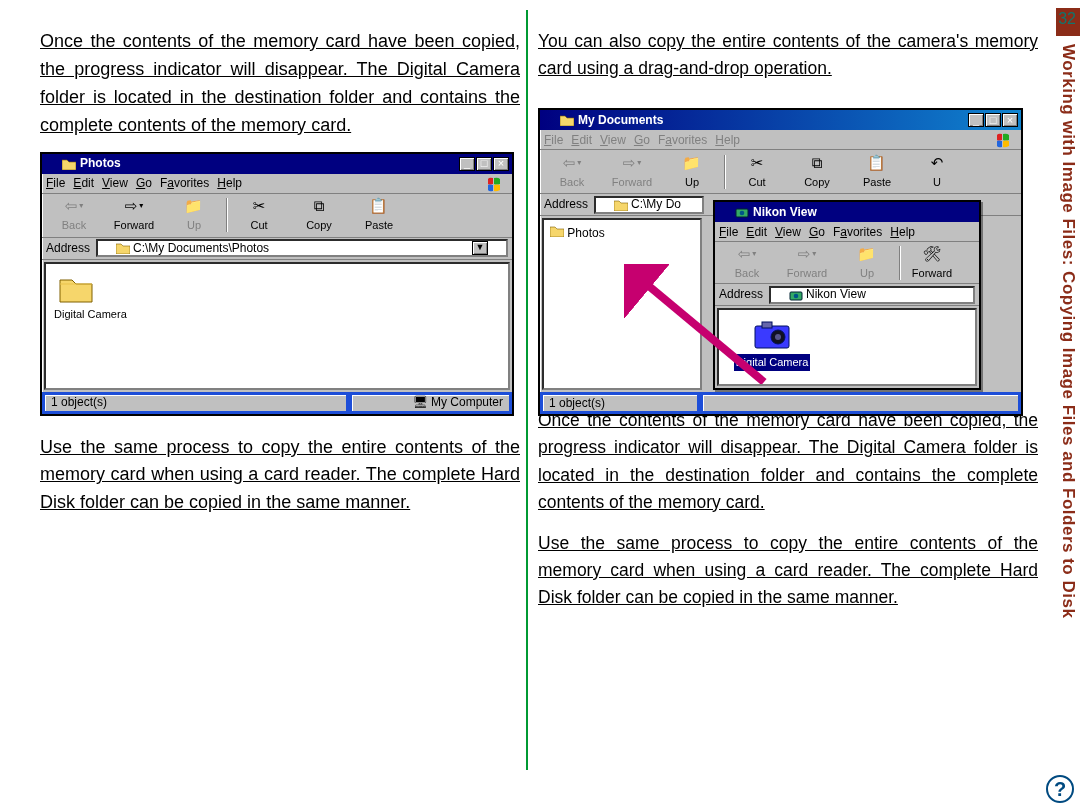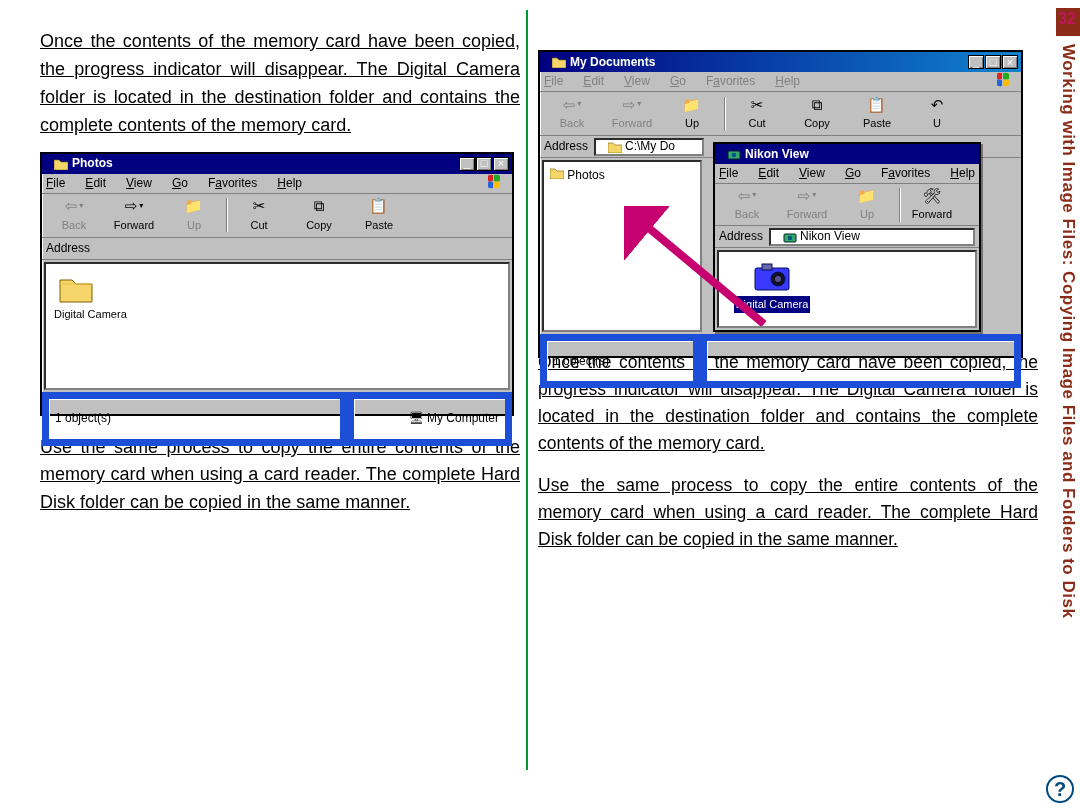--- a/index.html
+++ b/index.html
@@ -11,51 +11,51 @@
   .colR { left:538px; width:500px; }
   .colR p { margin-bottom:14px; font-size:17.5px; }
   .colL p { margin-bottom:12px; }
   .just { text-align:justify;text-decoration:underline; }
 
   
   .vline { position:absolute; left:526px; top:10px; width:2px; height:760px; background:#009933; }
 
   
   .tab { position:absolute; right:0; top:8px; width:24px; height:28px; background:#8b2c18; }
-  .pagenum { position:absolute; right:4px; top:10px; color:#be185d; font-size:16px; font-weight:bold; }
+  .pagenum { position:absolute; right:4px; top:10px; color:#0f766e; font-size:16px; font-weight:normal; }
   .sidetext { position:absolute; right:2px; top:44px; writing-mode:vertical-rl; text-orientation:mixed; color:#8b2c18; font-weight:bold; font-size:17px; letter-spacing:0.5px; }
   .help-icon { position:absolute; right:6px; bottom:6px; width:28px; height:28px; border:2px solid #004a80; border-radius:50%; display:flex; align-items:center; justify-content:center; color:#004a80; font-weight:bold; font-size:20px; background:#fff; }
 
   
   .win95 { position:relative; background:#c0c0c0; border:2px solid #000; box-shadow:inset 1px 1px 0 #fff; font-family:"Tahoma","MS Sans Serif",Arial,sans-serif; font-size:12px; color:#000; margin:12px 0 18px 0; }
-  .titlebar { height:20px; background:#000080; color:#fff; display:flex; align-items:center; padding:0 3px 0 12px; }
+  .titlebar { height:20px; background:#000080; color:#fff; display:flex; align-items:center; padding:0 3px 0 20px; }
   .titlebar.grad { background:linear-gradient(90deg,#000080,#1084d0); }
   .title-icon { width:14px; height:14px; margin-right:4px; display:flex; align-items:center; justify-content:center; }
   .title-icon svg { display:block; }
   .title-text { font-weight:bold; font-size:12px; flex:1; }
   .winbtns { display:flex; gap:1px; }
   .winbtn { width:16px; height:14px; background:#c0c0c0; border:1px solid #000; box-shadow:inset 1px 1px 0 #fff, inset -1px -1px 0 #808080; display:flex; align-items:center; justify-content:center; font-size:11px; line-height:1; }
-  .menubar { display:flex; align-items:flex-start; height:20px; padding:0 4px; gap:20px; border-bottom:1px solid #808080; }
+  .menubar { display:flex; align-items:flex-end; height:20px; padding:0 4px; gap:8px; border-bottom:1px solid #808080; }
   .menubar .m { font-size:12px; }
   .menubar .m u { text-decoration:underline; }
   .winlogo { margin-left:auto; width:22px; height:16px; }
   .winlogo svg { display:block; }
   .toolbar { display:flex; align-items:center; height:44px; border-bottom:1px solid #808080; padding:0 2px; }
   .tool { width:60px; display:flex; flex-direction:column; align-items:center; justify-content:center; font-size:11px; gap:1px; }
   .tool.dim { color:#808080; }
   .tool .glyph { height:20px; display:flex; align-items:center; justify-content:center; font-size:15px; }
   .sep { width:1px; height:34px; background:#808080; margin:0 2px; box-shadow:1px 0 0 #fff; }
   .drop { font-size:8px; margin-left:2px; }
   .addr { display:flex; align-items:center; height:22px; padding:0 4px; border-bottom:1px solid #808080; gap:6px; }
   .addr-label { font-size:12px; }
-  .addr-field { flex:1; height:18px; background:#fff; border:2px inset #808080; display:flex; align-items:center; padding:0 12px; gap:3px; font-size:12px; position:relative; }
+  .addr-field { flex:1; height:18px; background:#fff; border:2px inset #808080; display:flex; align-items:center; padding:0 18px; gap:3px; font-size:12px; position:relative; }
   .addr-field .dd { margin-left:auto; width:16px; height:14px; background:#c0c0c0; border:1px solid #000; box-shadow:inset 1px 1px 0 #fff, inset -1px -1px 0 #808080; display:flex; align-items:center; justify-content:center; font-size:9px; }
   .content { height:128px; background:#fff; border:2px inset #808080; margin:2px; overflow:hidden; position:relative; }
   .status { height:22px; display:flex; align-items:stretch; }
-  .status .pane { border:7px solid #1d4ed8; box-shadow:inset 1px 1px 0 #fff; padding:20px 6px; font-size:12px; display:flex; align-items:center; gap:3px; }
+  .status .pane { border:3px solid #1d4ed8; box-shadow:inset 1px 1px 0 #fff; padding:6px 6px; font-size:12px; display:flex; align-items:center; gap:3px; }
   .status .pane.g { flex:2; }
   .status .pane.r { flex:1; justify-content:flex-end; }
 
   .folder-icon { width:36px; height:30px; position:relative; display:block; margin:10px 0 2px 12px; }
   .folder-icon svg { display:block; }
   .icon-label { font-size:11px; color:#000; margin-left:8px; }
 
   
   .composite { position:relative; width:485px; height:295px; margin:10px 0 16px 0; }
   .winMyDocs { position:absolute; left:0; top:0; width:485px; }
@@ -140,20 +140,29 @@
             <span class="glyph">⧉</span>
             <span>Copy</span>
           </div>
         <div class="tool">
             <span class="glyph">📋</span>
             <span>Paste</span>
           </div>
       </div>
       <div class="addr">
         <span class="addr-label">Address</span>
+        <div class="addr-field">
+          <span class="mini-ic">
+              <svg width="14" height="12">
+                <path d="M0 2h5l2 2h7v8H0z" fill="#f6d66b" stroke="#806000" stroke-width="0.6"></path>
+              </svg>
+            </span>
+          <span>C:\My Documents\Photos</span>
+          <span class="dd">▼</span>
+        </div>
       </div>
       <div class="content">
         <div>
           <span class="folder-icon">
             <svg width="36" height="30">
                 <path d="M2 6h12l4 4h16v18H2z" fill="#f6d66b" stroke="#806000"></path>
                 <path d="M2 10h32" stroke="#e9c24a"></path>
               </svg>
           </span>
           <div class="icon-label">Digital Camera</div>
@@ -165,20 +174,21 @@
           <span class="mini-ic">🖥</span>
           <span>My Computer</span>
         </div>
       </div>
     </div>
 
     <p class="just">Use the same process to copy the entire contents of the memory card when using a card reader. The complete Hard Disk folder can be copied in the same manner.</p>
   </div>
 
   <div class="col colR">
+    <p class="just">You can also copy the entire contents of the camera's memory card using a drag-and-drop operation.</p>
 
     <div class="composite">
 
       <div class="win95 winMyDocs">
         <div class="titlebar grad">
           <span class="title-icon">
               <svg width="14" height="12">
                 <path d="M0 2h5l2 2h7v8H0z" fill="#f6d66b" stroke="#806000" stroke-width="0.6"></path>
               </svg>
             </span>

